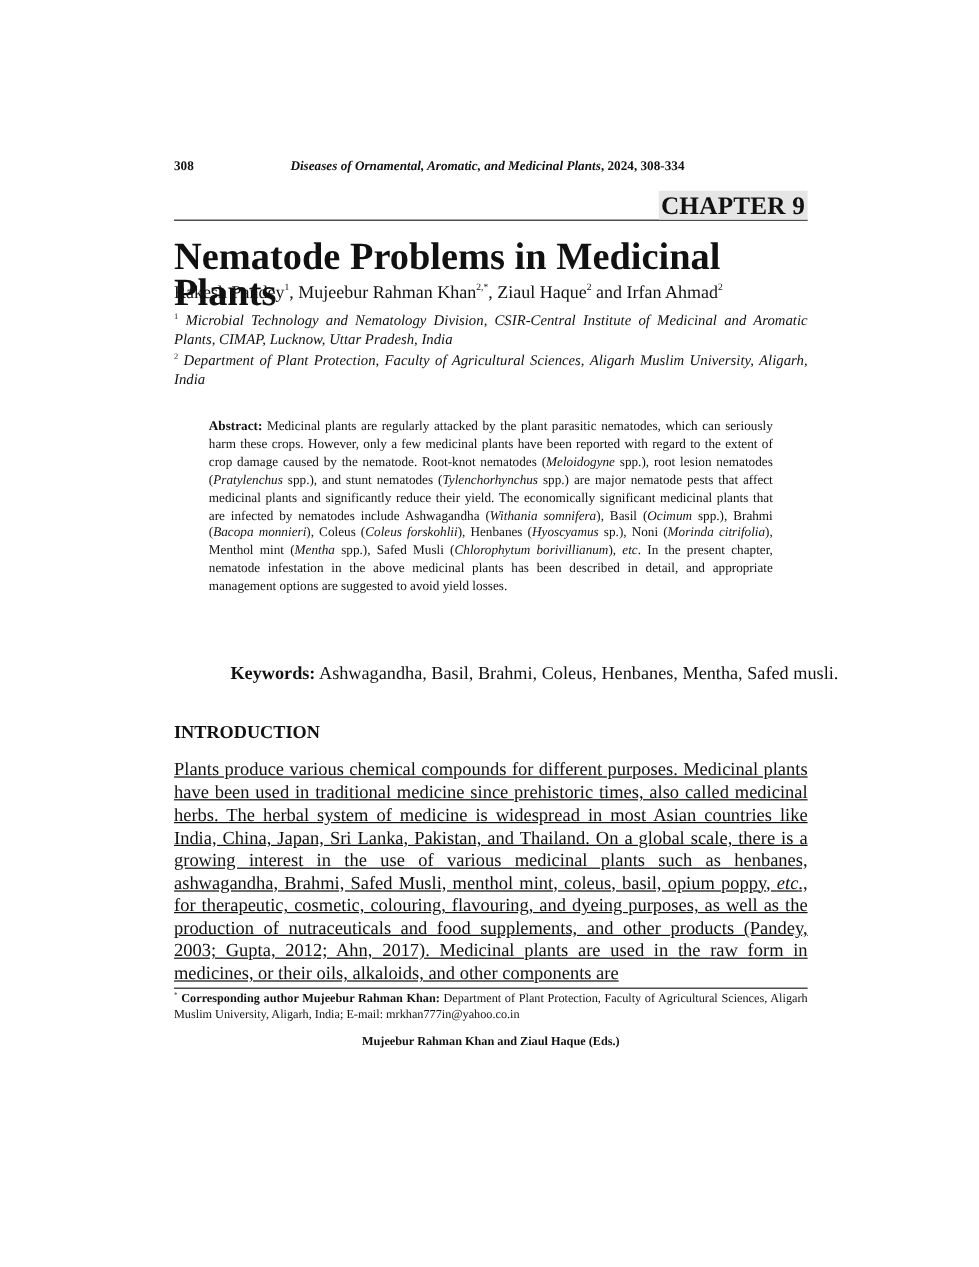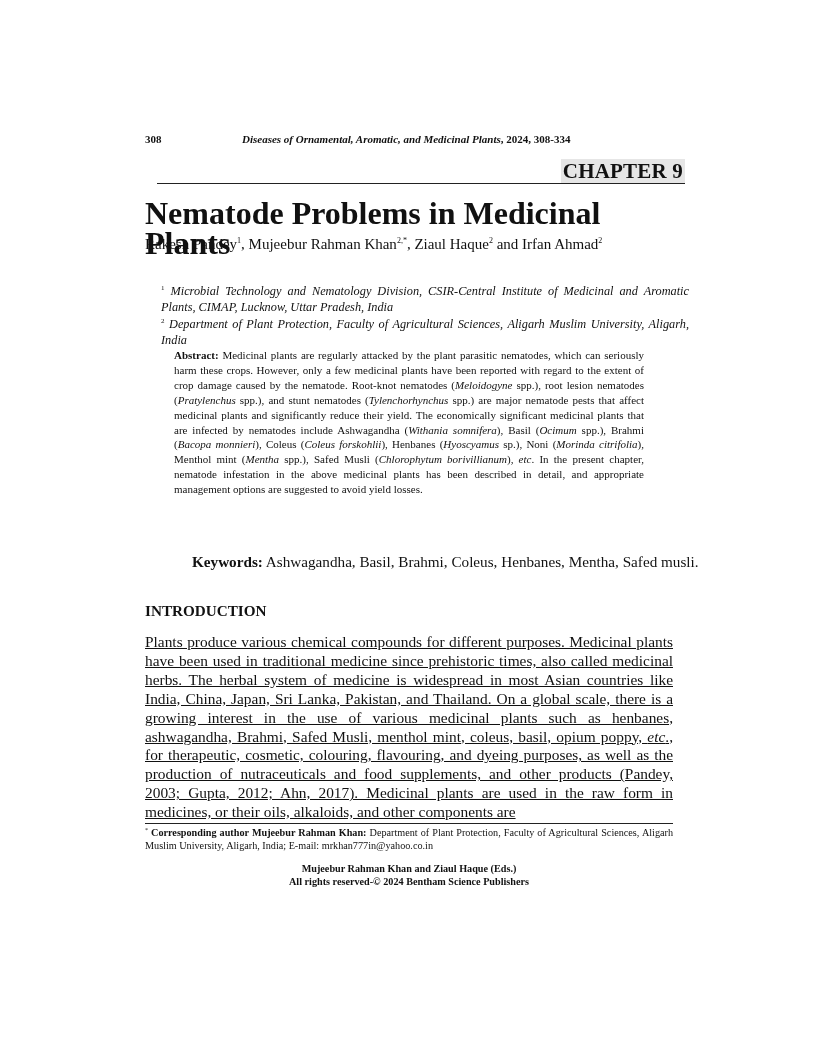--- a/index.html
+++ b/index.html
@@ -9,41 +9,41 @@
     }
     .page { position: absolute; left: 145px; top: 0; width: 528px; }
     .running-head {
       position: absolute; top: 132px; left: 0; width: 528px;
       font-size: 11px; font-weight: bold; line-height: 14px;
     }
     .running-head .pno { position: absolute; left: 0; }
     .running-head .jtitle { position: absolute; left: 97px; font-style: italic; }
     .running-head .jtitle .rest { font-style: normal; }
     .chapter-row {
-      position: absolute; top: 159px; left: 12px; width: 528px; height: 24px;
+      position: absolute; top: 159px; left: 0; width: 528px; height: 24px;
       border-bottom: 1px solid #222;
     }
     .chapter-label {
       position: absolute; right: 0; top: 0; background: #e6e6e6;
       font-size: 21px; font-weight: bold; line-height: 24px; padding: 0 2px;
       letter-spacing: 0.2px;
     }
     .title {
       position: absolute; top: 198px; left: 0; width: 528px;
       font-size: 32px; font-weight: bold; line-height: 30px;
     }
     .authors {
       position: absolute; top: 235px; left: 0; width: 528px;
       font-size: 15px; line-height: 19px; white-space: nowrap;
     }
     .authors b { font-weight: normal; }
     .authors sup { font-size: 8px; vertical-align: 6px; line-height: 0; }
     .affil {
-      position: absolute; left: 16px; width: 528px; font-size: 12.3px;
-      font-style: italic; line-height: 16px; text-align: justify; margin-top: 24px;
+      position: absolute; left: 0; width: 528px; font-size: 12.3px;
+      font-style: italic; line-height: 16px; text-align: justify;
     }
     .affil sup { font-size: 7px; vertical-align: 5px; line-height: 0; font-style: normal; }
     .affil1 { top: 259px; }
     .affil2 { top: 292px; }
     .abstract {
       position: absolute; top: 348px; left: 29px; width: 470px;
       font-size: 11px; line-height: 14.9px; text-align: justify;
     }
     .abstract b { font-weight: bold; }
     .keywords {
@@ -103,16 +103,15 @@
   <div class="section-head">INTRODUCTION</div>
 
   <div class="intro"><span>Plants produce various chemical compounds for different purposes. Medicinal plants have been used in traditional medicine since prehistoric times, also called medicinal herbs. The herbal system of medicine is widespread in most Asian countries like India, China, Japan, Sri Lanka, Pakistan, and Thailand. On a global scale, there is a growing interest in the use of various medicinal plants such as henbanes, ashwagandha, Brahmi, Safed Musli, menthol mint, coleus, basil, opium poppy, </span><i>etc</i><span>., for therapeutic, cosmetic, colouring, flavouring, and dyeing purposes, as well as the production of nutraceuticals and food supplements, and other products (Pandey, 2003; Gupta, 2012; Ahn, 2017). Medicinal plants are used in the raw form in medicines, or their oils, alkaloids, and other components are</span></div>
 
   <div class="fn-rule"></div>
 
   <div class="footnote"><sup>*</sup><b> Corresponding author Mujeebur Rahman Khan:</b><span> Department of Plant Protection, Faculty of Agricultural Sciences, Aligarh Muslim University, Aligarh, India; E-mail: mrkhan777in@yahoo.co.in</span></div>
 
   <div class="publisher">
     <div>Mujeebur Rahman Khan and Ziaul Haque (Eds.)</div>
-    <div>All rights reserved-© 2024 Bentham Science Publishers</div>
   </div>
 
 </div>
 
 </body></html>

